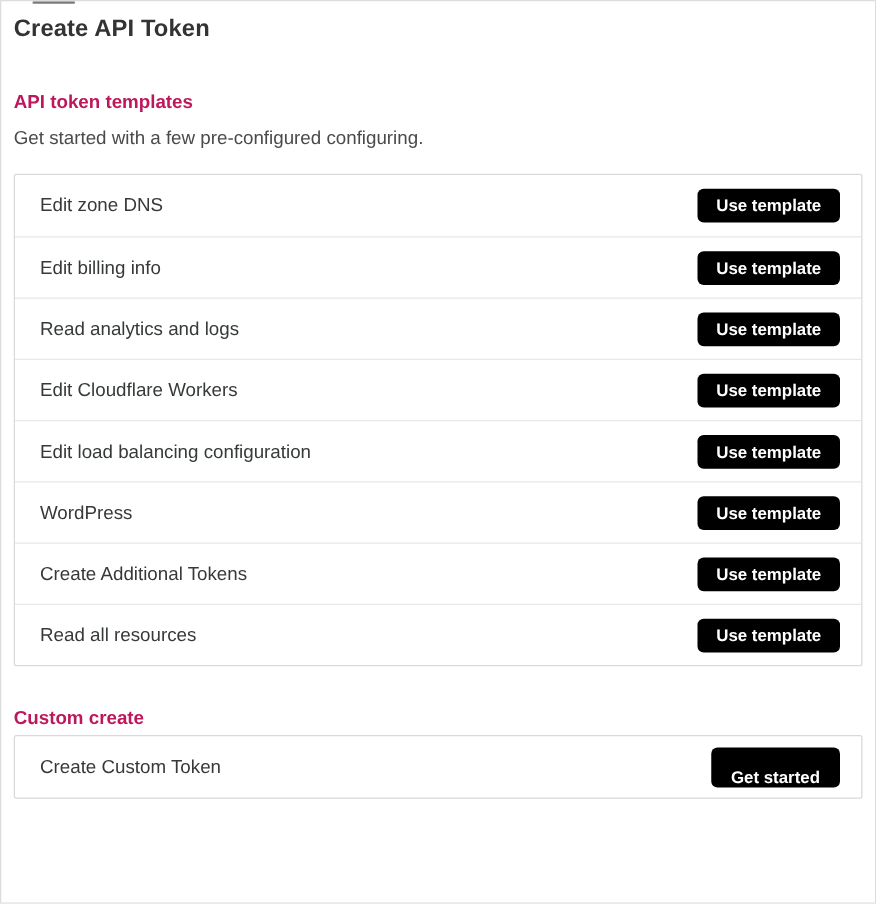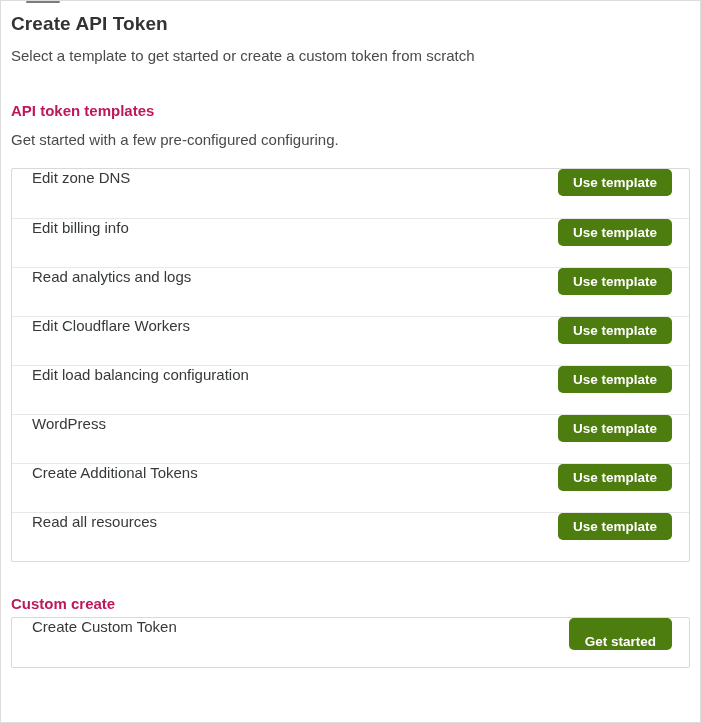--- a/index.html
+++ b/index.html
@@ -54,53 +54,52 @@
   }
   .list {
     margin-top: 20px;
     border: 1px solid #d9d9d9;
     border-radius: 2px;
     background: #ffffff;
   }
   .row {
     height: 49px;
     display: flex;
-    align-items: flex-start;
+    align-items: center;
     justify-content: space-between;
     padding: 0 17px 0 20px;
   }
   .row + .row { border-top: 1px solid #e8e8e8; }
   .row-label {
     font-size: 15px;
     color: #36393a;
   }
   .btn {
     font-family: "Liberation Sans", "DejaVu Sans", sans-serif;
-    background: #4d7c0f;
+    background: #000000;
     color: #ffffff;
     border: none;
     border-radius: 5px;
     font-size: 13.5px;
     font-weight: 700;
     height: 27px;
     padding: 0 15px;
     cursor: pointer;
     white-space: nowrap;
   }
   .custom-row-box { margin-top: 5px; }
   .custom-row-box .btn { height: 29px; padding: 16px 16px; }
 </style>
 </head>
 <body>
 
 <div class="page">
   <div class="top-artifact"></div>
 
   <h1 class="page-title">Create API Token</h1>
-  <p class="subtitle">Select a template to get started or create a custom token from scratch</p>
 
   <h2 class="section-heading">API token templates</h2>
   <p class="section-desc">Get started with a few pre-configured configuring.</p>
 
   <div class="list" id="template-list">
       <div class="row">
         <span class="row-label">Edit zone DNS</span>
         <button class="btn">Use template</button>
       </div>
       <div class="row">

